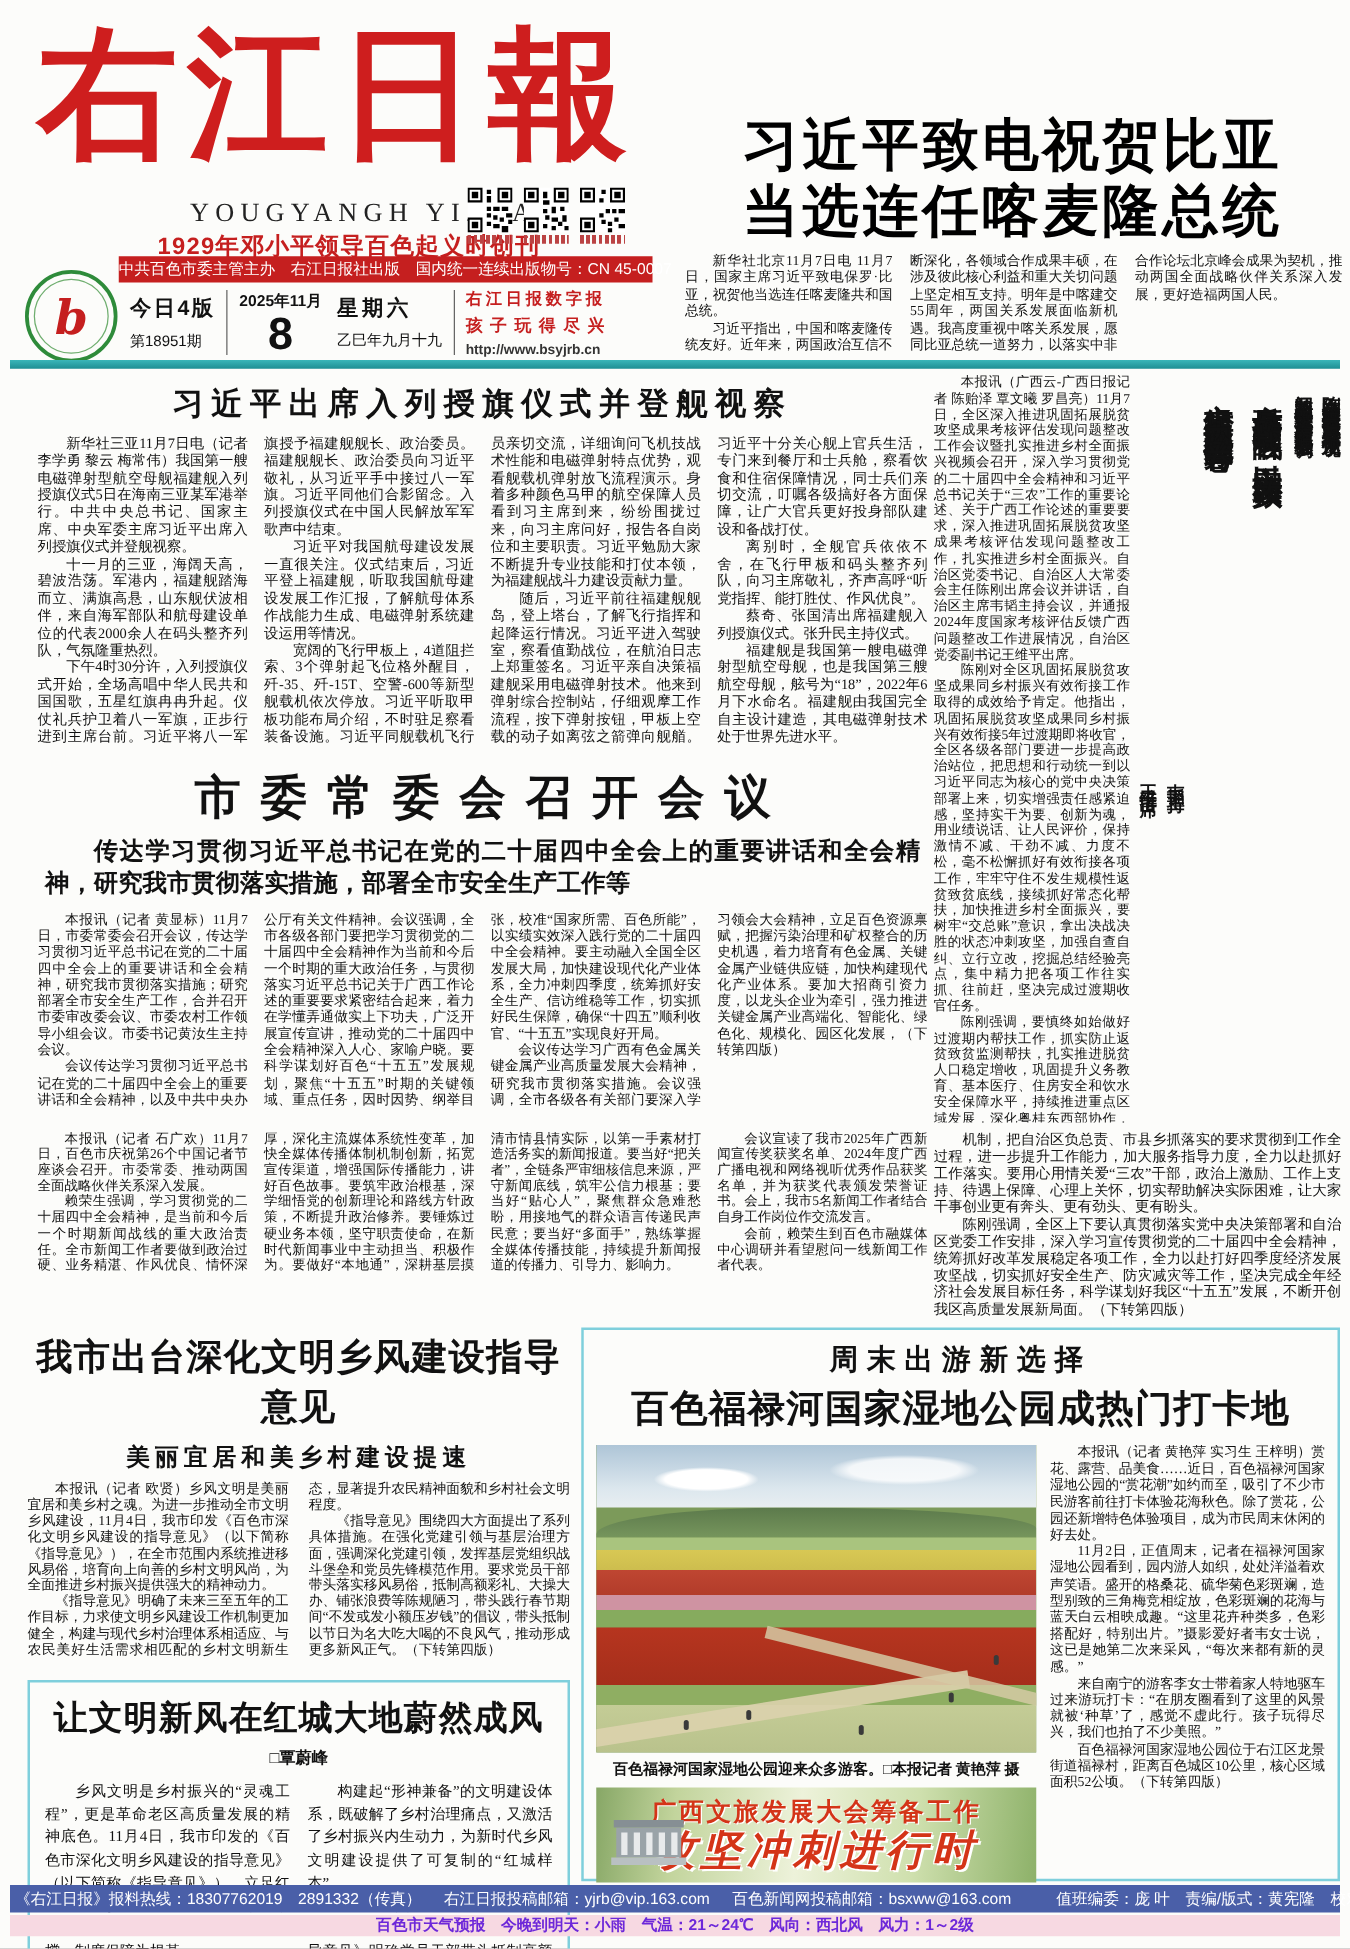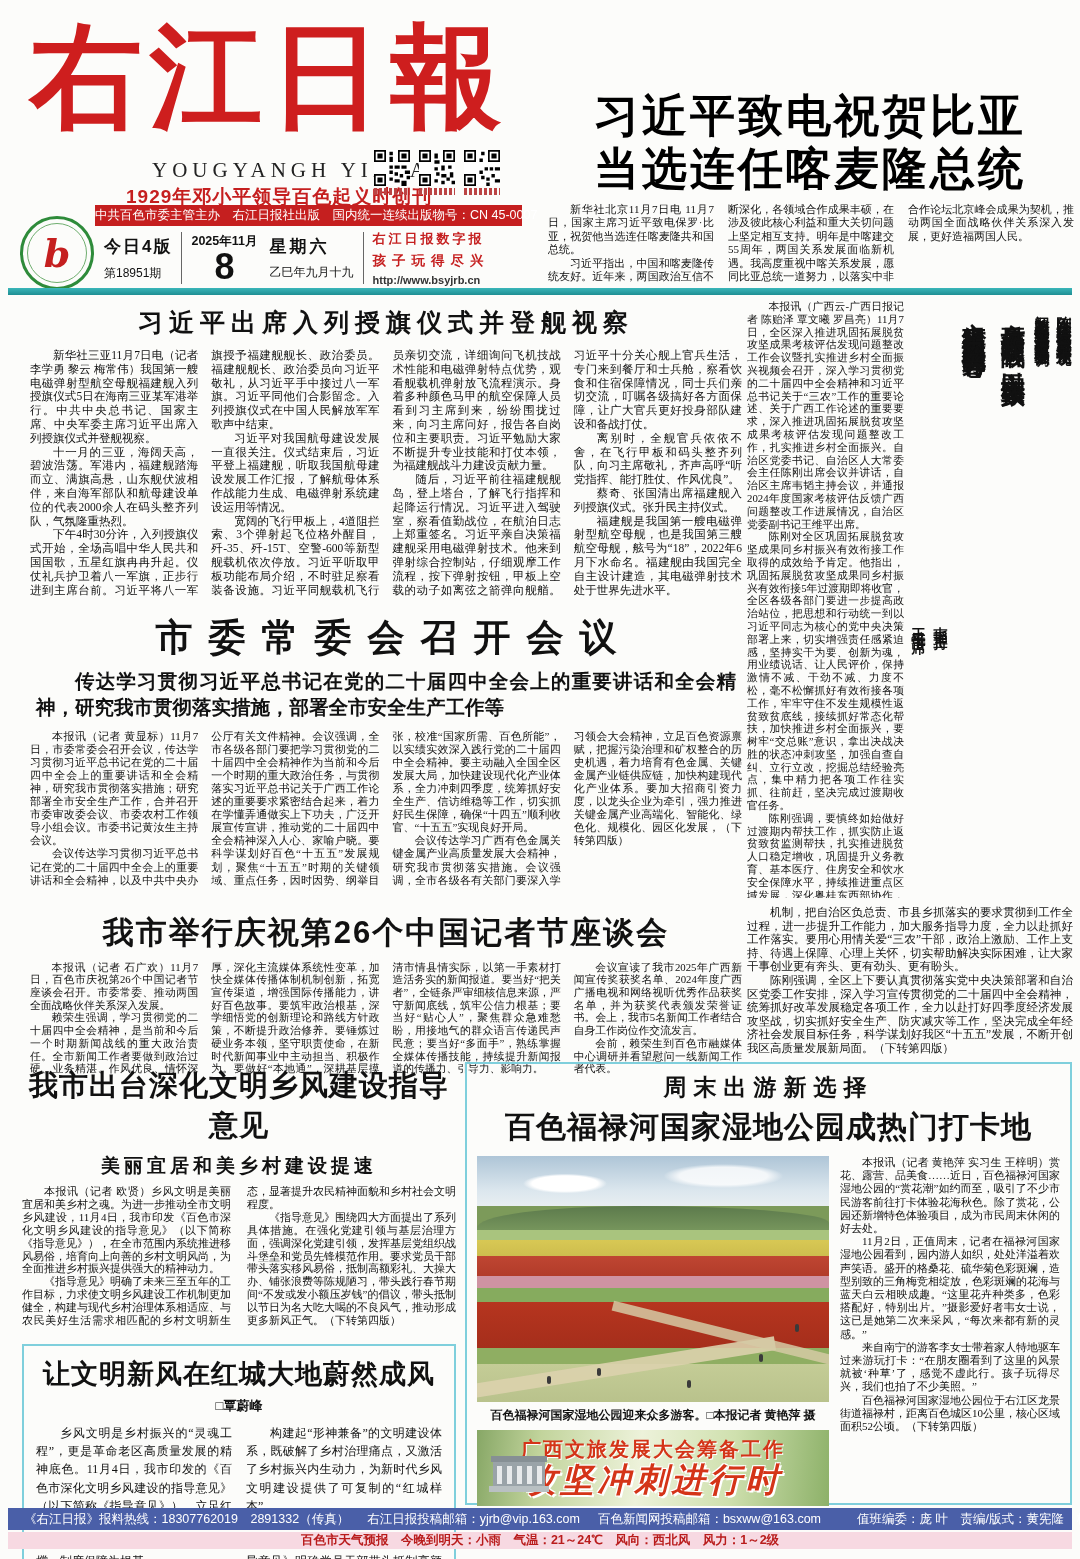--- a/index.html
+++ b/index.html
@@ -139,25 +139,25 @@
   .banner-l1 { font-family:"Liberation Sans",sans-serif; font-weight:900; font-size:20px;
           color:#d43418; text-shadow:1px 1px 0 #fff; margin-top:6px; letter-spacing:2px; }
   .banner-l2 { font-family:"Liberation Sans",sans-serif; font-weight:900; font-style:italic;
           font-size:33px; color:#d43418; letter-spacing:4px; line-height:1.05;
           text-shadow:2px 2px 0 #fff, -1px -1px 0 #fff, 1px -1px 0 #fff, -1px 1px 0 #fff; }
   .wl-text { flex:1; font-size:11px; line-height:13.2px; text-align:justify; overflow:hidden; height:395px; }
 
   
   #fblue { position:absolute; left:8px; top:1508px; width:1064px; height:22px; background:#4a5fa8;
           color:#fff; font-family:"Liberation Sans",sans-serif; font-size:12.5px; line-height:22px;
-          display:flex; justify-content:space-between; padding:0 16px; box-sizing:border-box;
+          display:flex; justify-content:space-between; padding:0 4px; box-sizing:border-box;
           white-space:nowrap; }
   #fblue span { margin-right:18px; }
   #fpink { position:absolute; left:8px; top:1532px; width:1064px; height:17px; background:#f7d9e2;
-          color:#b91c1c; font-family:"Liberation Sans",sans-serif; font-weight:700; font-size:12.5px;
+          color:#6d28d9; font-family:"Liberation Sans",sans-serif; font-weight:700; font-size:12.5px;
           line-height:17px; text-align:center; }
 </style>
 </head>
 <body>
 
 <div class="page">
 
   <div id="header">
     <div class="logo">右江日報</div>
     <div class="romanized">YOUGYANGH  YIZBAU</div>
@@ -248,21 +248,20 @@
       </div>
 
     <div class="sc-head">市委常委会召开会议</div>
     <p class="sc-sub">传达学习贯彻习近平总书记在党的二十届四中全会上的重要讲话和全会精神，研究我市贯彻落实措施，部署全市安全生产工作等</p>
     <div class="sc-body">
         <p>本报讯（记者 黄显标）11月7日，市委常委会召开会议，传达学习贯彻习近平总书记在党的二十届四中全会上的重要讲话和全会精神，研究我市贯彻落实措施；研究部署全市安全生产工作，合并召开市委审改委会议、市委农村工作领导小组会议。市委书记黄汝生主持会议。</p>
         <p>会议传达学习贯彻习近平总书记在党的二十届四中全会上的重要讲话和全会精神，以及中共中央办公厅有关文件精神。会议强调，全市各级各部门要把学习贯彻党的二十届四中全会精神作为当前和今后一个时期的重大政治任务，与贯彻落实习近平总书记关于广西工作论述的重要要求紧密结合起来，着力在学懂弄通做实上下功夫，广泛开展宣传宣讲，推动党的二十届四中全会精神深入人心、家喻户晓。要科学谋划好百色“十五五”发展规划，聚焦“十五五”时期的关键领域、重点任务，因时因势、纲举目张，校准“国家所需、百色所能”，以实绩实效深入践行党的二十届四中全会精神。要主动融入全国全区发展大局，加快建设现代化产业体系，全力冲刺四季度，统筹抓好安全生产、信访维稳等工作，切实抓好民生保障，确保“十四五”顺利收官、“十五五”实现良好开局。</p>
         <p>会议传达学习广西有色金属关键金属产业高质量发展大会精神，研究我市贯彻落实措施。会议强调，全市各级各有关部门要深入学习领会大会精神，立足百色资源禀赋，把握污染治理和矿权整合的历史机遇，着力培育有色金属、关键金属产业链供应链，加快构建现代化产业体系。要加大招商引资力度，以龙头企业为牵引，强力推进关键金属产业高端化、智能化、绿色化、规模化、园区化发展，（下转第四版）</p>
       </div>
 
-    <div class="jd-head">我市举行庆祝第26个中国记者节座谈会</div>
     <div class="jd-body">
         <p>本报讯（记者 石广欢）11月7日，百色市庆祝第26个中国记者节座谈会召开。市委常委、推动两国全面战略伙伴关系深入发展。</p>
         <p>赖荣生强调，学习贯彻党的二十届四中全会精神，是当前和今后一个时期新闻战线的重大政治责任。全市新闻工作者要做到政治过硬、业务精湛、作风优良、情怀深厚，深化主流媒体系统性变革，加快全媒体传播体制机制创新，拓宽宣传渠道，增强国际传播能力，讲好百色故事。要筑牢政治根基，深学细悟党的创新理论和路线方针政策，不断提升政治修养。要锤炼过硬业务本领，坚守职责使命，在新时代新闻事业中主动担当、积极作为。要做好“本地通”，深耕基层摸清市情县情实际，以第一手素材打造活务实的新闻报道。要当好“把关者”，全链条严审细核信息来源，严守新闻底线，筑牢公信力根基；要当好“贴心人”，聚焦群众急难愁盼，用接地气的群众语言传递民声民意；要当好“多面手”，熟练掌握全媒体传播技能，持续提升新闻报道的传播力、引导力、影响力。</p>
         <p>会议宣读了我市2025年广西新闻宣传奖获奖名单、2024年度广西广播电视和网络视听优秀作品获奖名单，并为获奖代表颁发荣誉证书。会上，我市5名新闻工作者结合自身工作岗位作交流发言。</p>
         <p>会前，赖荣生到百色市融媒体中心调研并看望慰问一线新闻工作者代表。</p>
       </div>
   </div>
 
   <div id="right-art">
     <div class="ra-top">

